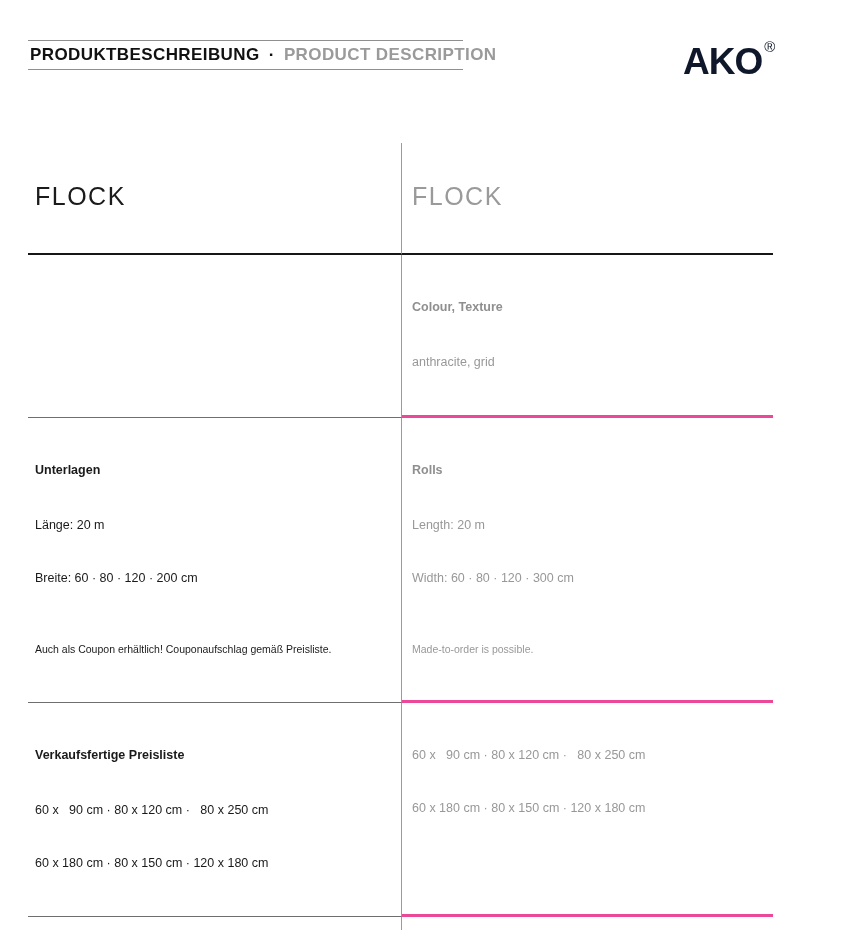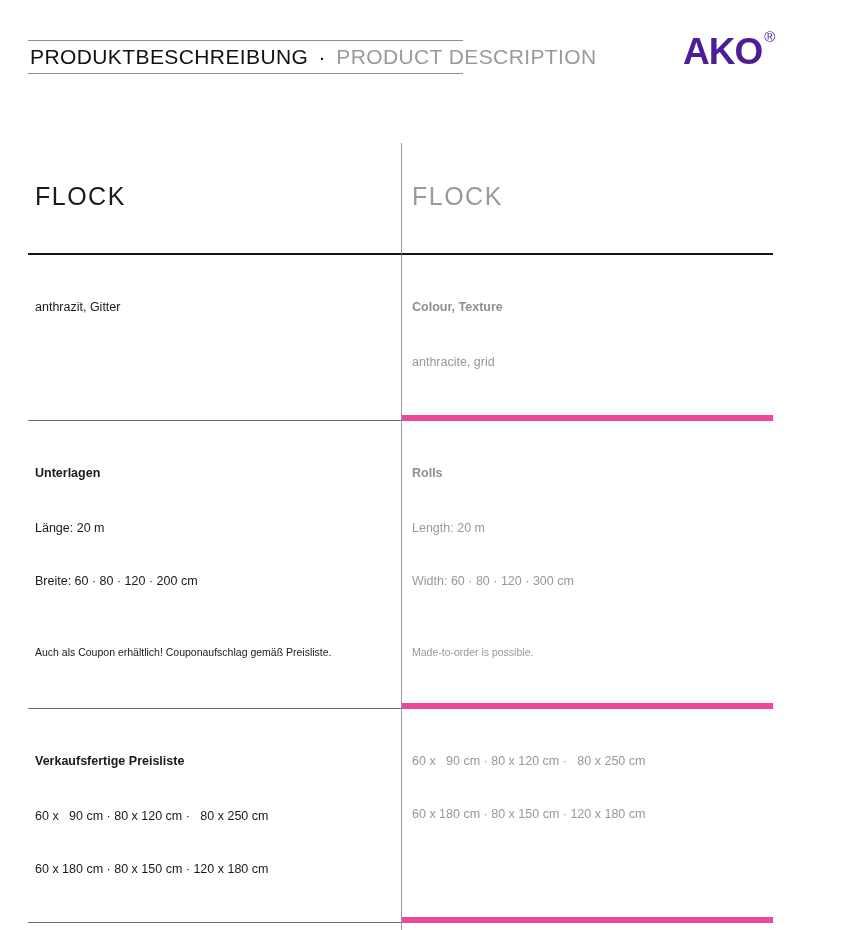--- a/index.html
+++ b/index.html
@@ -3,47 +3,47 @@
 <meta charset="utf-8">
 <style>
   * { margin:0; padding:0; box-sizing:border-box; }
   html,body { width:854px; height:930px; background:#ffffff;
               font-family:"Liberation Sans", sans-serif; color:#1a1a1a; position:relative; }
 
   
   .doc-header { position:absolute; left:28px; top:40px; width:435px;
                 border-top:1px solid #8f8f8f; border-bottom:1px solid #8f8f8f;
                 padding:4px 0 4px 2px; }
-  .doc-header-line { font-size:21px; font-weight:normal; letter-spacing:0.4px; white-space:nowrap; }
+  .doc-header-line { font-size:17px; font-weight:bold; letter-spacing:0.4px; white-space:nowrap; }
   .hdr-de { color:#111111; }
   .hdr-sep { color:#111111; padding:0 4px; }
   .hdr-en { color:#9a9a9a; }
 
   
-  .brand { position:absolute; left:683px; top:28px; color:#4c1d95; }
+  .brand { position:absolute; left:683px; top:38px; color:#0f172a; }
   .brand-word { font-size:37px; font-weight:bold; letter-spacing:-1px; line-height:36px; }
   .brand-reg { font-size:15px; font-weight:normal; vertical-align:22px; margin-left:2px; }
 
   
   .spec-table { position:absolute; left:28px; top:143px; width:745px; }
   .row { display:flex; }
   .cell { white-space:pre-wrap; }
   .cell-left  { width:374px; border-right:1px solid #9b9b9b; padding:8px 16px 8px 7px; }
   .cell-right { flex:1; padding:8px 2px 8px 10px; }
 
   
   .title-row .cell-left  { padding:2px 16px 6px 7px; border-bottom:2px solid #161616; }
   .title-row .cell-right { padding:2px 2px 6px 10px; border-bottom:2px solid #161616; }
   .product-title { font-size:25px; font-weight:400; letter-spacing:1.5px; line-height:30px; }
   .title-de { color:#1b1b1b; }
   .title-en { color:#9a9a9a; }
 
   
   .section .cell-left  { border-bottom:1px solid #6f6f6f; }
-  .section .cell-right { border-bottom:6px solid #ec4899; }
+  .section .cell-right { border-bottom:3px solid #ec4899; }
 
   .sec-heading { font-size:12.5px; font-weight:bold; line-height:16px; margin-bottom:3px; }
   .sec-line    { font-size:12.5px; line-height:17px; }
   .sec-note    { font-size:10.5px; line-height:14px; margin-top:19px; }
   .cell-right .sec-heading, .cell-right .sec-line,
   .cell-right .sec-note, .cell-right .sec-para { color:#989898; }
   .cell-right .sec-heading { color:#8f8f8f; }
 </style>
 </head>
 <body>
@@ -66,21 +66,20 @@
     <div class="cell cell-left">
       <div class="product-title title-de">FLOCK</div>
     </div>
     <div class="cell cell-right">
       <div class="product-title title-en">FLOCK</div>
     </div>
   </div>
 
   <div class="row section">
     <div class="cell cell-left">
-      <div class="sec-line">anthrazit, Gitter</div>
     </div>
     <div class="cell cell-right">
       <div class="sec-heading">Colour, Texture</div>
       <div class="sec-line">anthracite, grid</div>
     </div>
   </div>
 
   <div class="row section">
     <div class="cell cell-left">
       <div class="sec-heading">Unterlagen</div>

